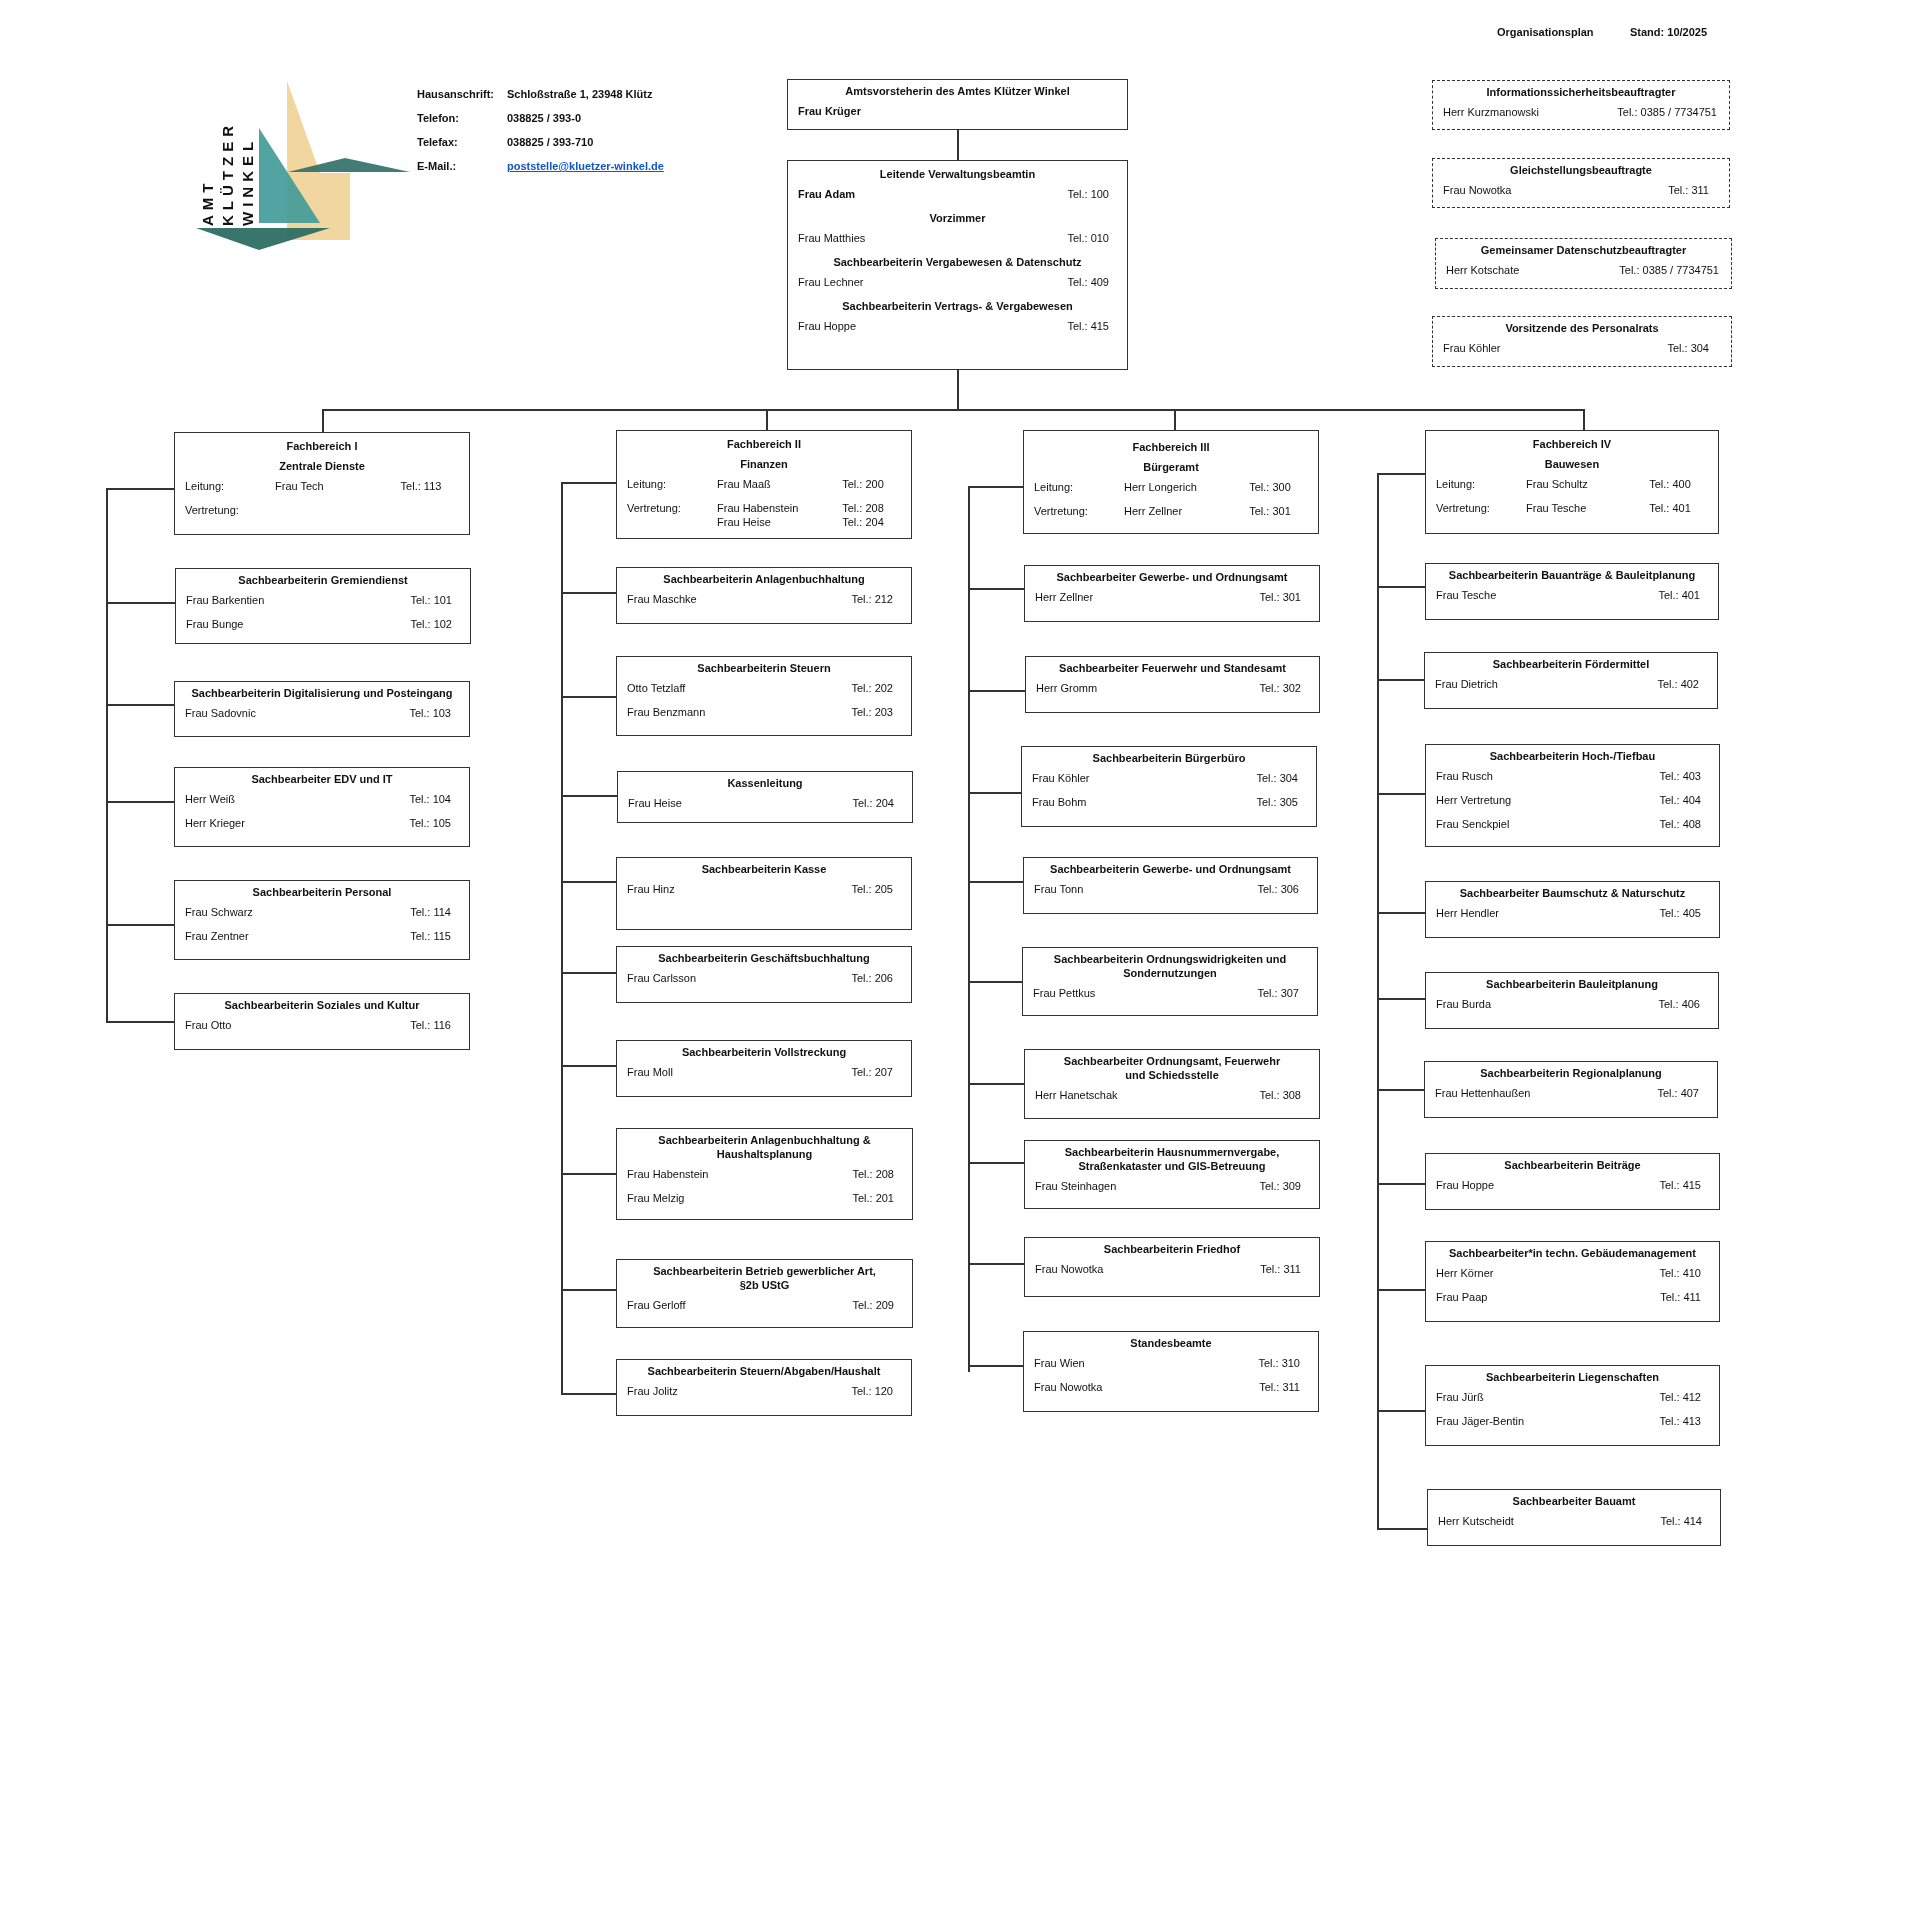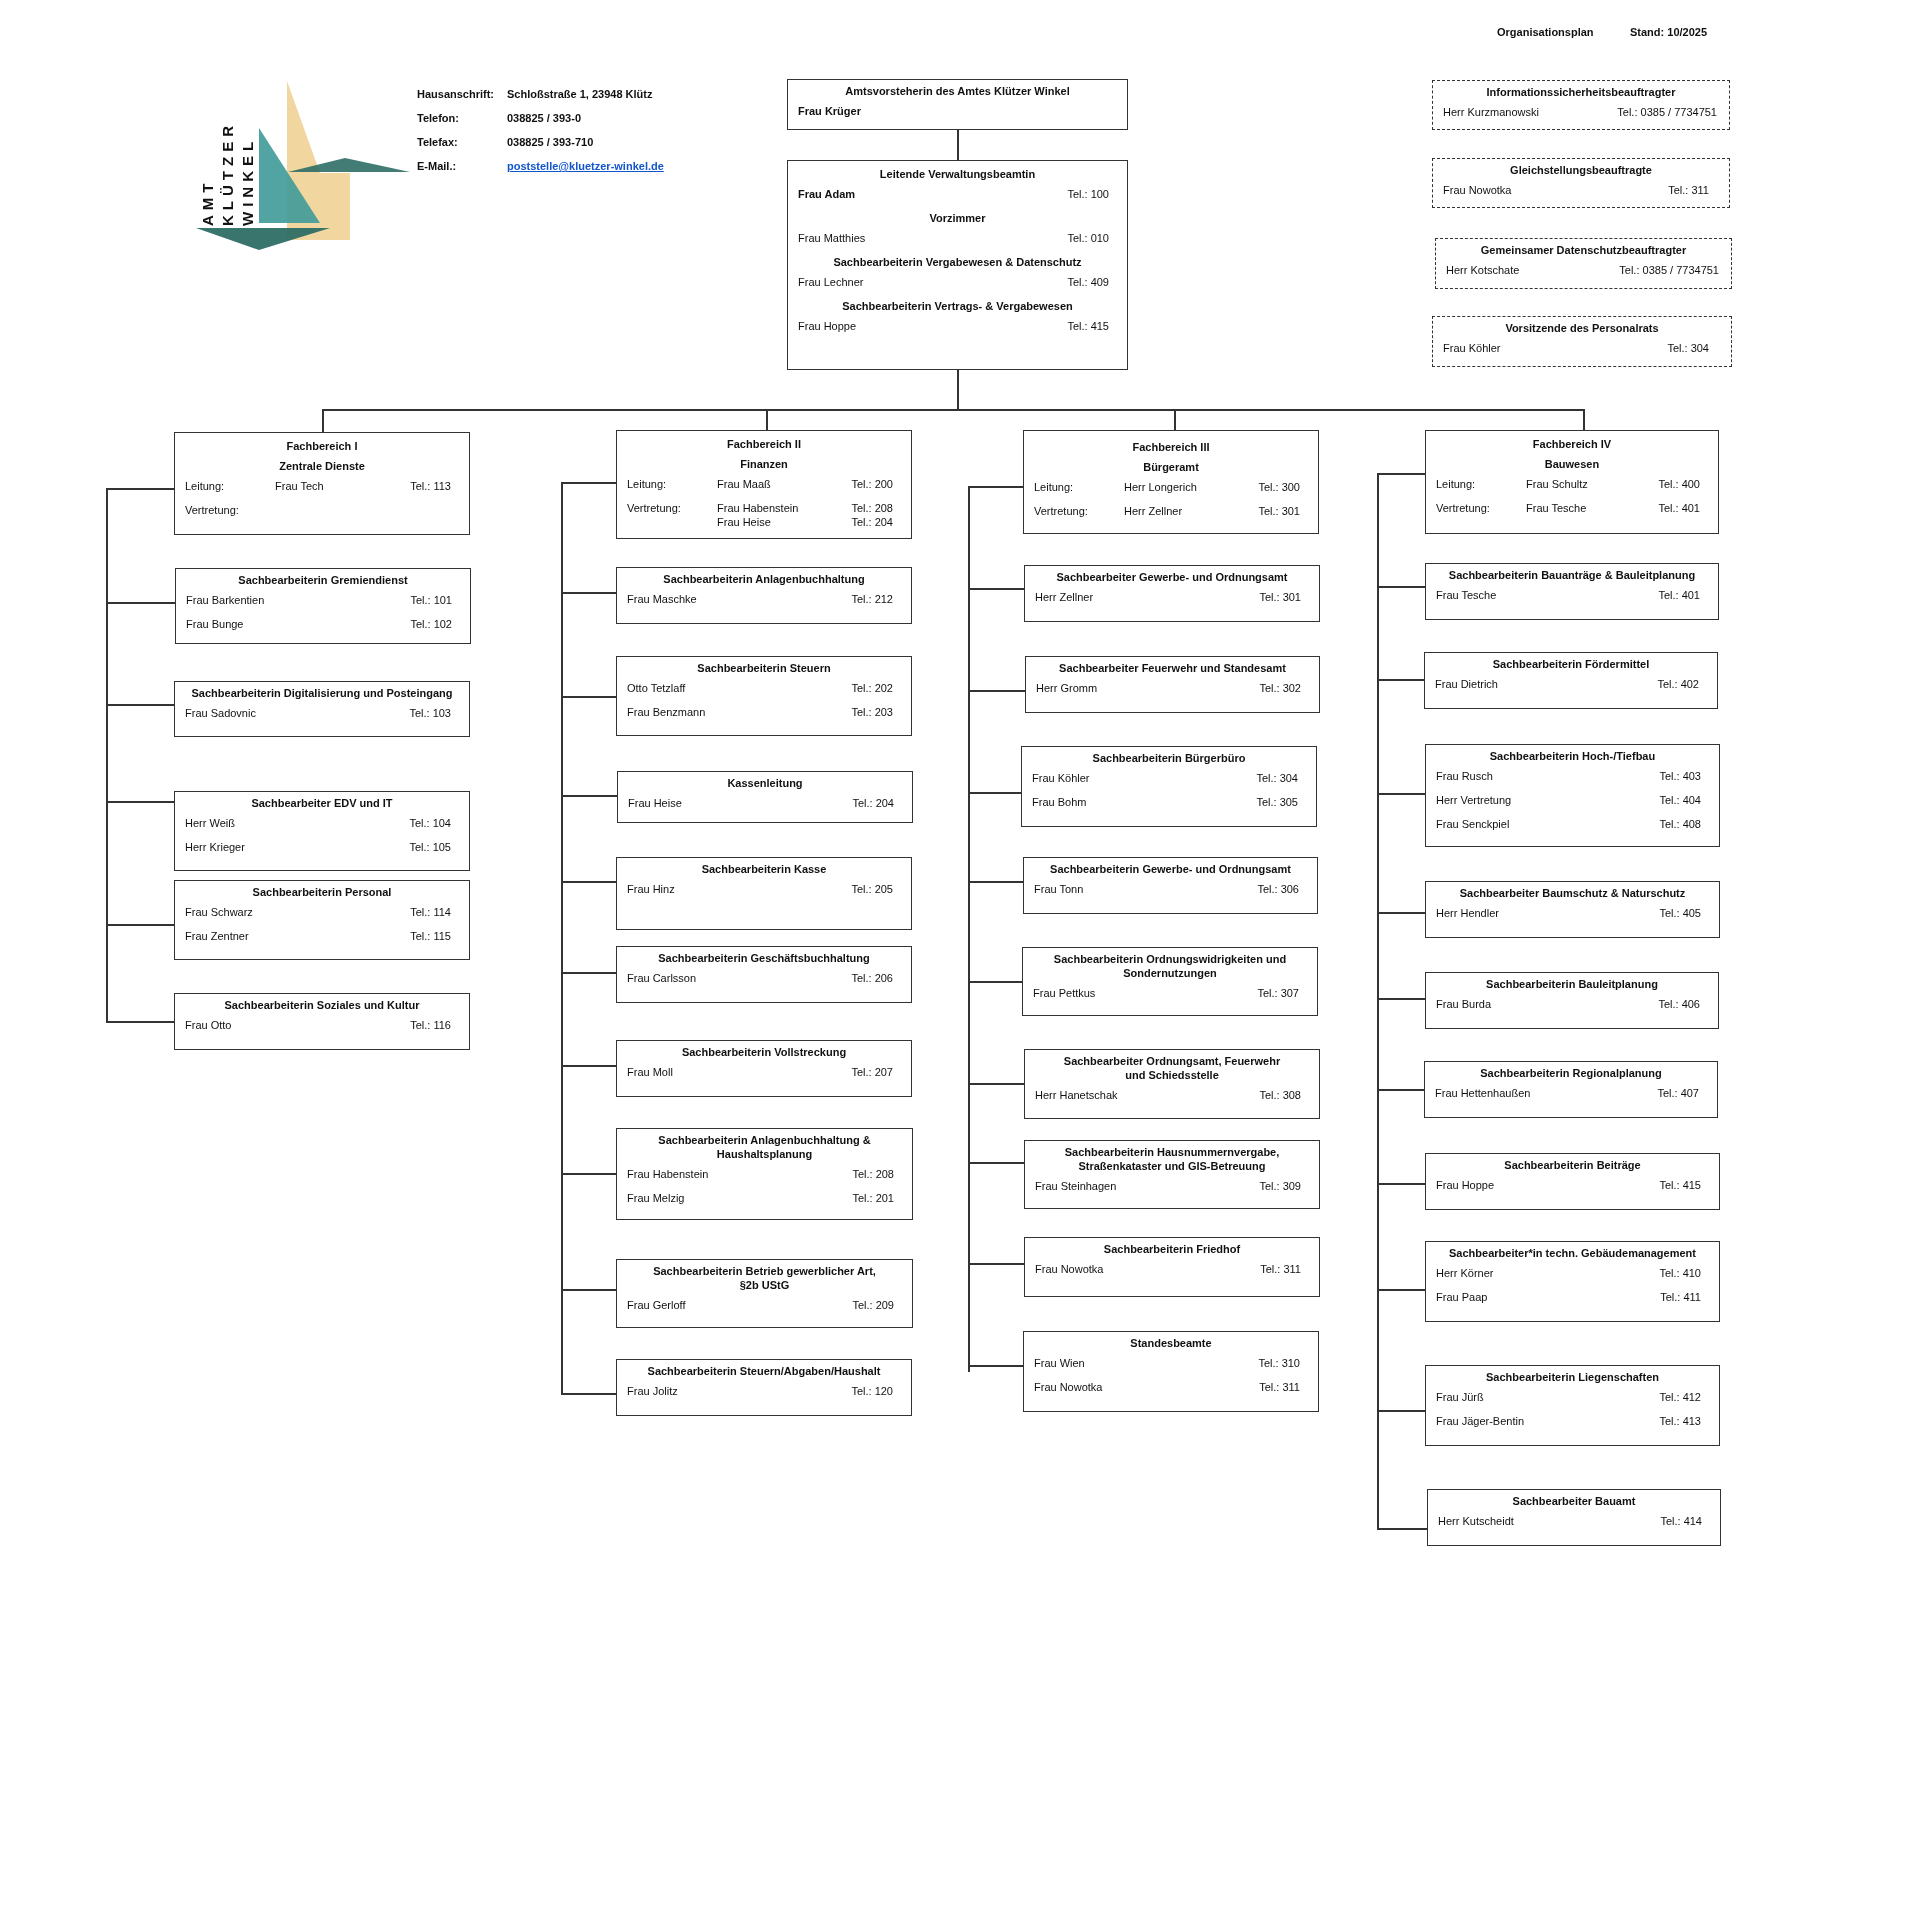--- a/index.html
+++ b/index.html
@@ -9,21 +9,21 @@
   .hdr { font-size:11px; font-weight:bold; }
   .box { position:absolute; border:1.5px solid #333; background:#fff; box-sizing:border-box;
          padding:4px 10px 0 10px; font-size:11px; }
   .box.dashed { border:1.5px dashed #333; }
   .box .title { font-weight:bold; text-align:center; line-height:14px; margin-bottom:6px; }
   .row { display:flex; justify-content:space-between; line-height:14px; margin-bottom:10px; padding-right:8px; }
   .row.bold .name { font-weight:bold; }
   .lrow { display:flex; line-height:14px; margin-bottom:10px; }
   .lrow .lbl { width:90px; }
   .lrow .nm { flex:1; }
-  .lrow .tel { width:60px; text-align:right; padding-right:8px; }
+  .lrow .tel { width:60px; text-align:center; padding-right:8px; }
   .lrow.stack { margin-bottom:0; }
   .line { position:absolute; background:#333; }
   .info { font-size:11px; font-weight:bold; }
   .info .k { position:absolute; left:0; }
   .info .v { position:absolute; left:90px; white-space:nowrap; }
   .info a { color:#1155cc; text-decoration:underline; }
 </style>
 </head>
 <body>
 
@@ -161,21 +161,21 @@
 
 <div class="box" style="left:174px; top:681px; width:296px; height:56px;">
   <div class="title">Sachbearbeiterin Digitalisierung und Posteingang</div>
   <div class="row">
       <span>Frau Sadovnic</span>
       <span>Tel.: 103</span>
     </div>
 </div>
 <div class="line" style="left:106px; top:704px; width:68px; height:1.5px;"></div>
 
-<div class="box" style="left:174px; top:767px; width:296px; height:80px;margin-top:24px;">
+<div class="box" style="left:174px; top:767px; width:296px; height:80px;">
   <div class="title">Sachbearbeiter EDV und IT</div>
   <div class="row">
       <span>Herr Weiß</span>
       <span>Tel.: 104</span>
     </div>
   <div class="row">
       <span>Herr Krieger</span>
       <span>Tel.: 105</span>
     </div>
 </div>

